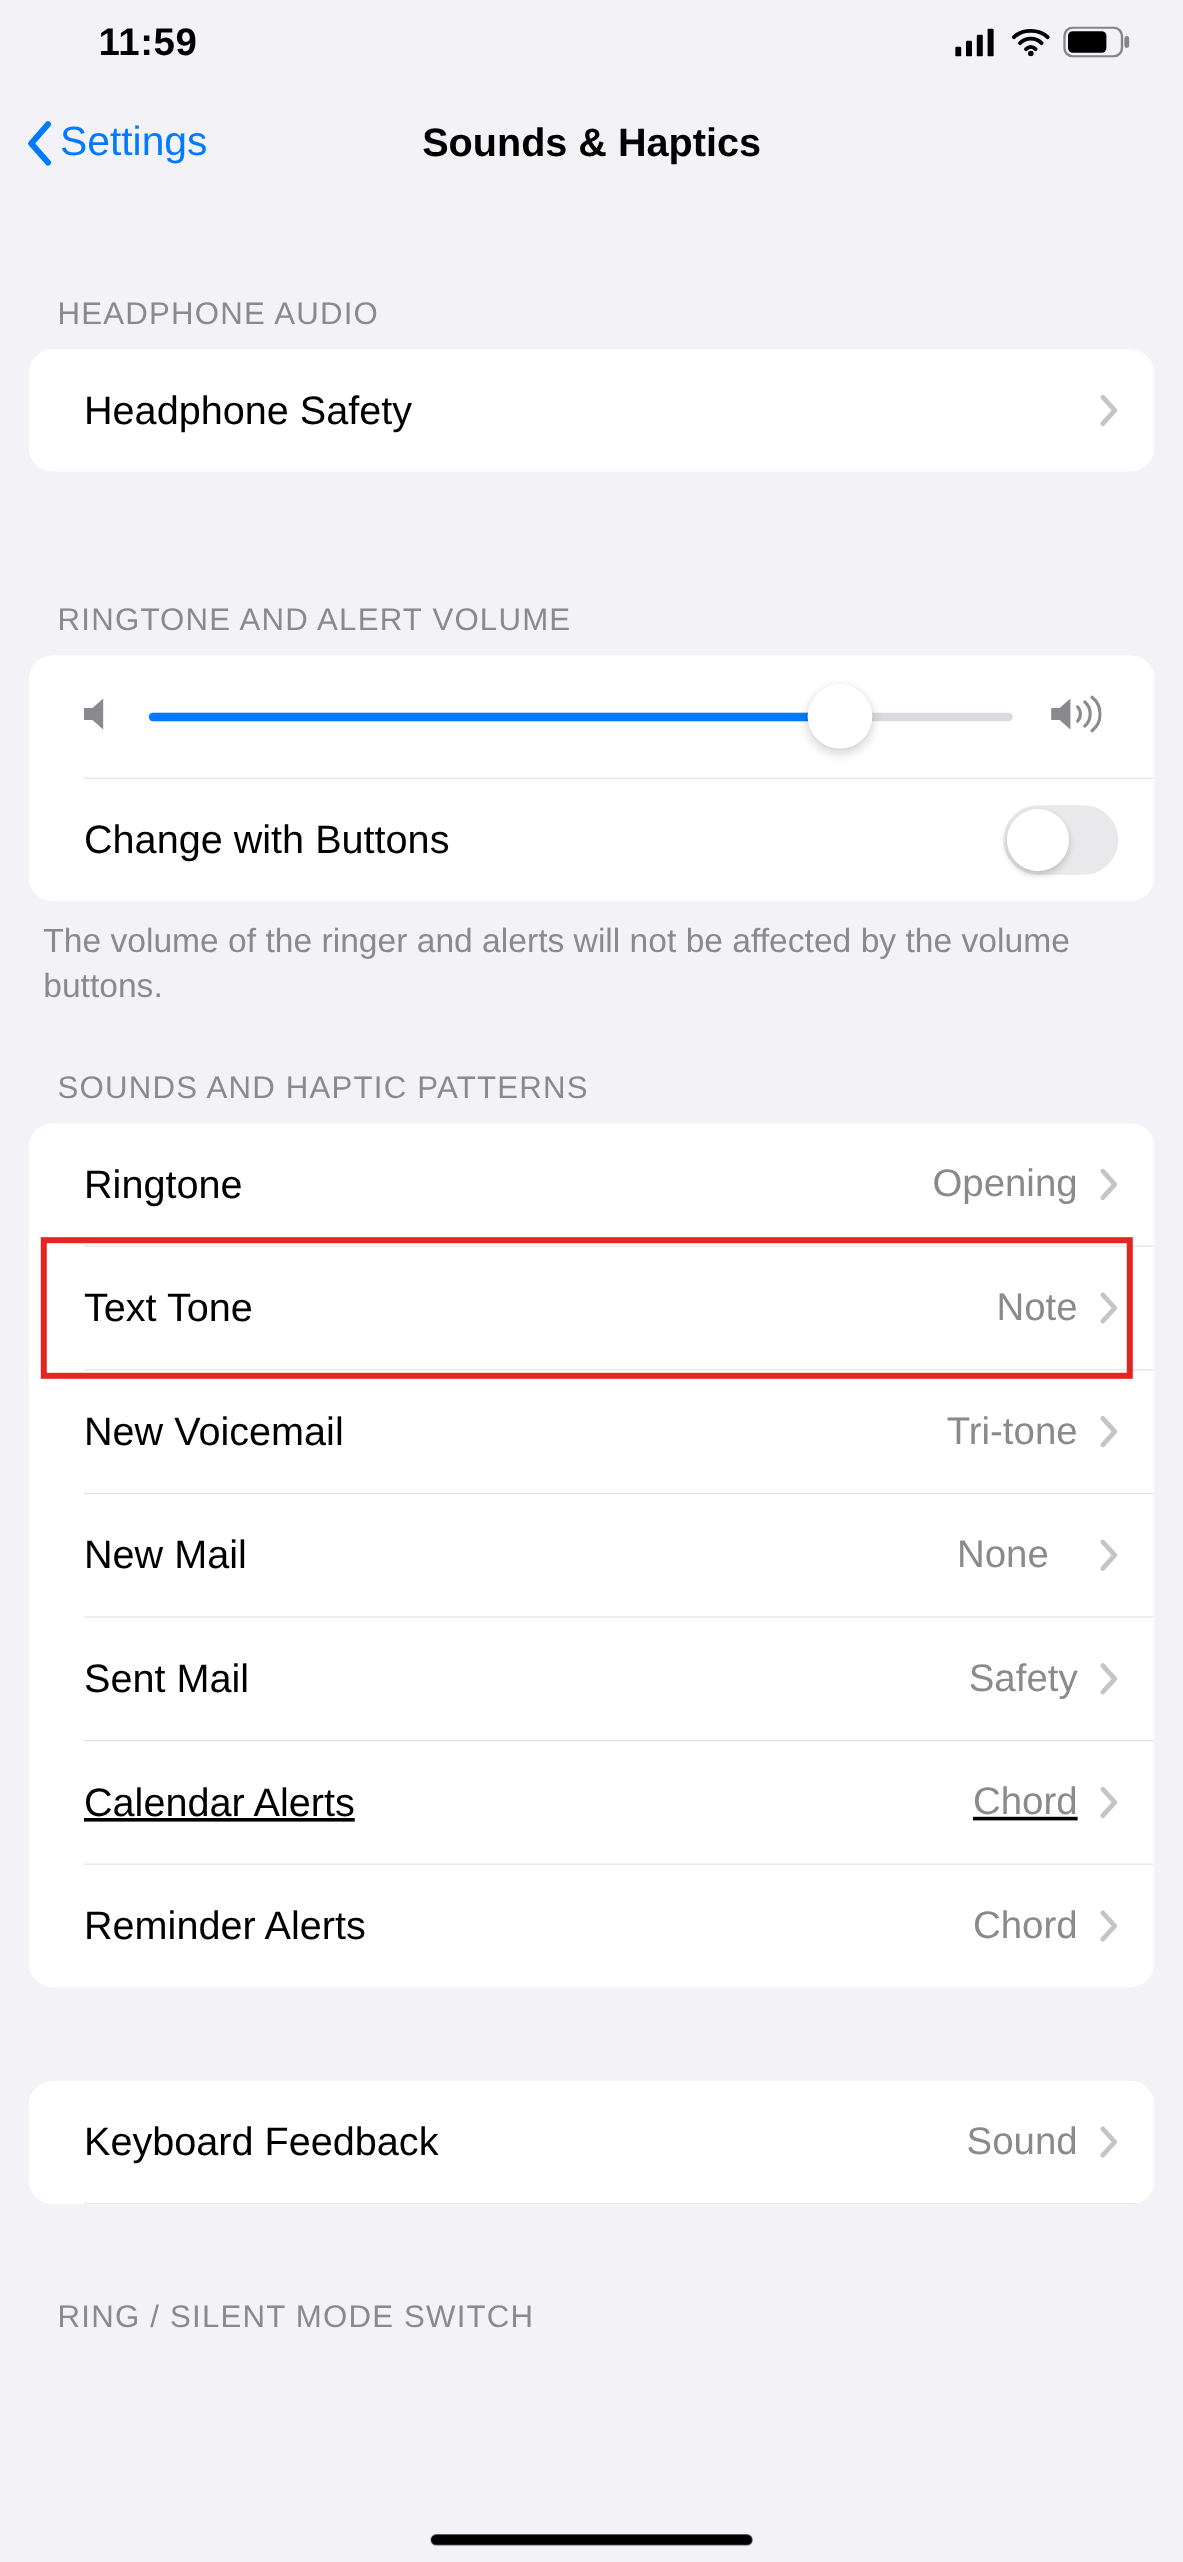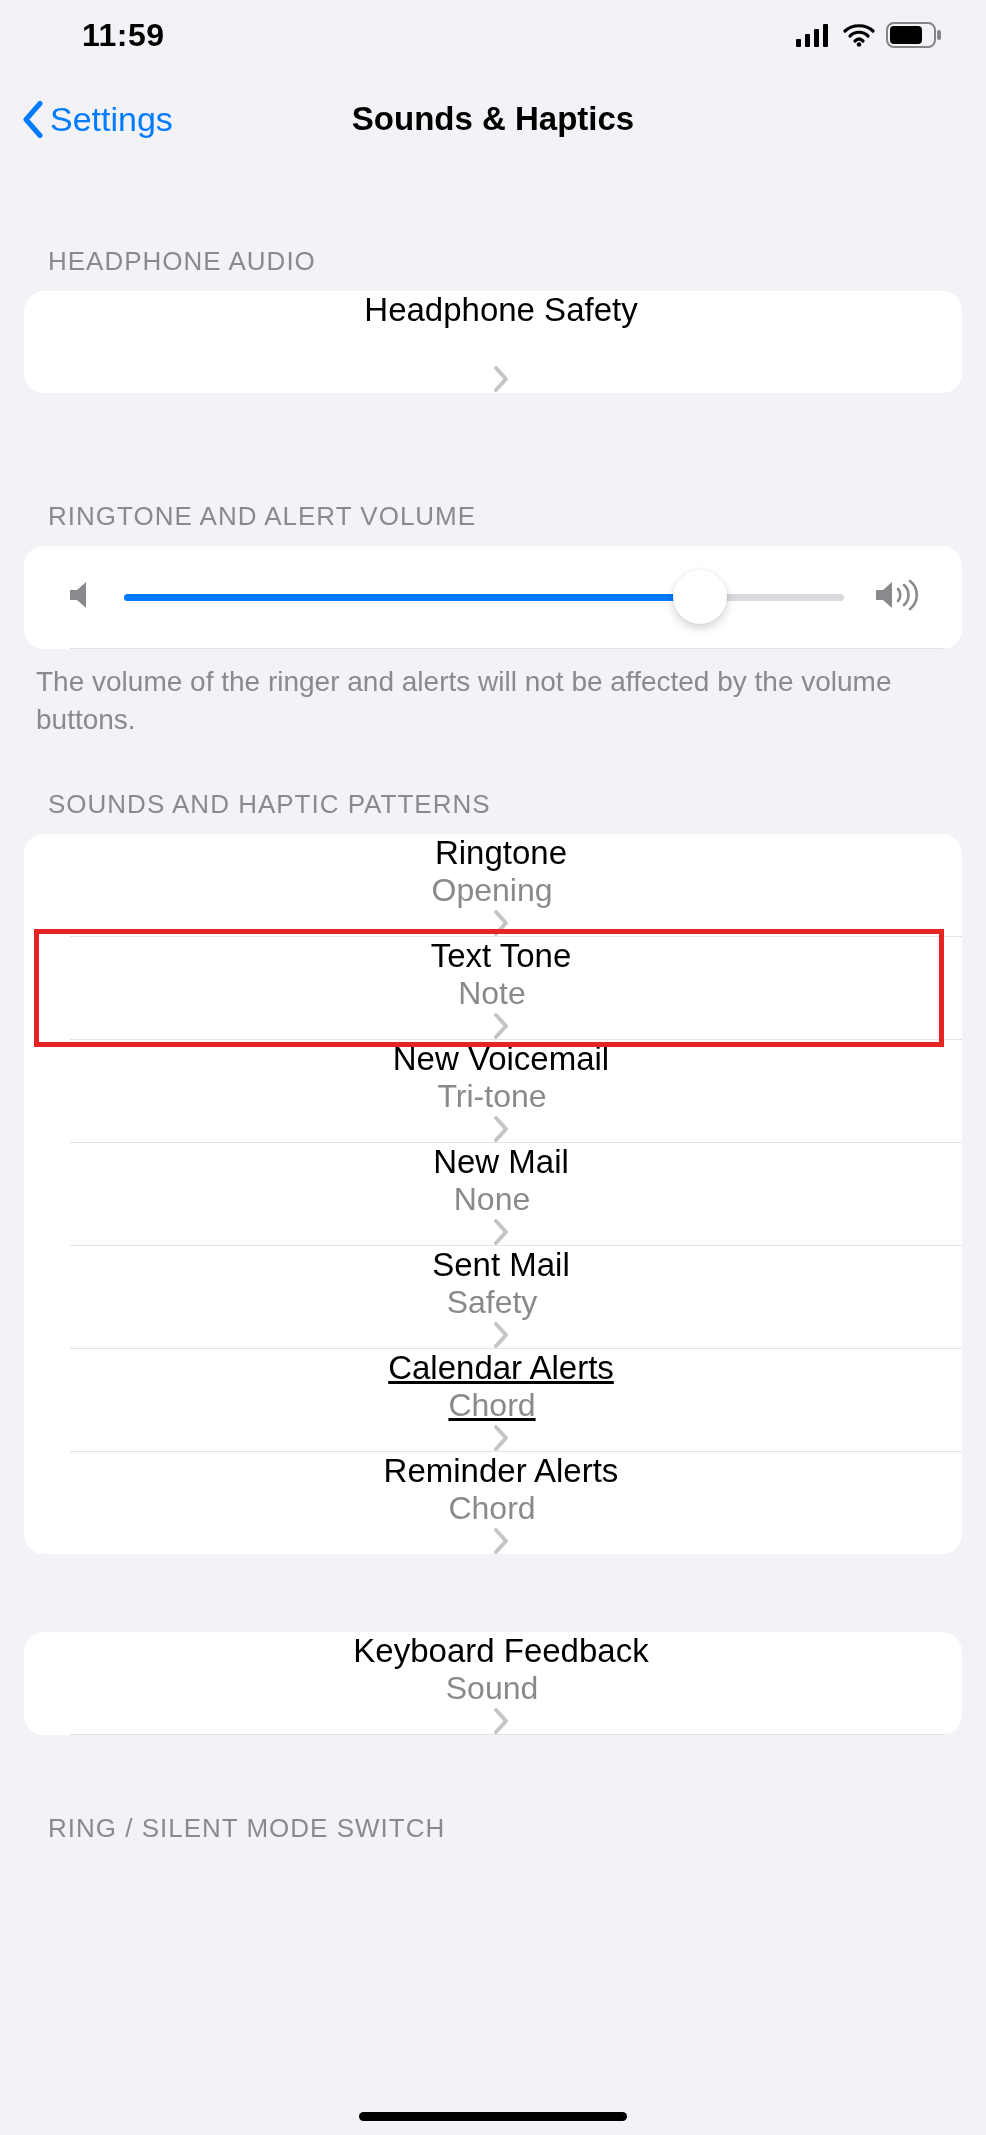--- a/index.html
+++ b/index.html
@@ -72,21 +72,20 @@
   .gap-lg { height: 108px; }
   .gap-md { height: 78px; }
   .gap-sm { height: 50px; }
   
   .row {
     display: flex;
     align-items: center;
     height: 102px;
     padding: 0 30px 0 46px;
     font-size: 33px;
-    flex-direction: column;
   }
   .row .label { flex: 0 0 auto; }
   .row .spacer { flex: 1; }
   .row .value { color: #8a8a8e; font-size: 32px; margin-right: 18px; }
   .row .chev { color: #c5c5c7; }
   .group .divider { height: 1px; background: #e3e3e6; margin-left: 46px; }
   .highlight {
     position: absolute;
     border: 5px solid #e52521;
     pointer-events: none;
@@ -236,20 +235,27 @@
           <path d="M2 11 L9 11 L18 3 L18 29 L9 21 L2 21 Z" fill="#8a8a8e"></path>
           <g fill="none" stroke="#8a8a8e" stroke-width="2.6" stroke-linecap="round">
             <path d="M24 10 C27 13 27 19 24 22"></path>
             <path d="M30 6 C36 11 36 21 30 26"></path>
             <path d="M36 2 C45 9 45 23 36 30"></path>
           </g>
         </svg>
     </span>
   </div>
   <div class="divider"></div>
+  <div class="row">
+    <span class="label">Change with Buttons</span>
+    <span class="spacer"></span>
+    <div class="toggle off" id="toggle-cwb">
+        <div class="knob"></div>
+      </div>
+  </div>
 </div>
 <div class="section-footer">The volume of the ringer and alerts will not be affected by the volume buttons.</div>
 
 <div class="gap-sm"></div>
 
 <div class="section-header">SOUNDS AND HAPTIC PATTERNS</div>
 <div class="group" id="patterns-group" style="position:relative;">
 
 <div class="row" style="position: relative;">
       <span class="label">Ringtone</span>
@@ -278,21 +284,21 @@
       <span class="label">New Voicemail</span>
       <span class="spacer"></span>
       <span class="value">Tri-tone</span>
       <span class="chev">
         <svg width="16" height="28" viewBox="0 0 16 28">
           <path d="M3 3 L13 14 L3 25" fill="none" stroke="#c5c5c7" stroke-width="4" stroke-linecap="round" stroke-linejoin="round"></path>
         </svg>
       </span>
     </div>
     <div class="divider"></div>
-    <div class="row" style="position: relative;">
+    <div class="row" style="position: relative; gap: 24px;">
       <span class="label">New Mail</span>
       <span class="spacer"></span>
       <span class="value">None</span>
       <span class="chev">
         <svg width="16" height="28" viewBox="0 0 16 28">
           <path d="M3 3 L13 14 L3 25" fill="none" stroke="#c5c5c7" stroke-width="4" stroke-linecap="round" stroke-linejoin="round"></path>
         </svg>
       </span>
     </div>
     <div class="divider"></div>

